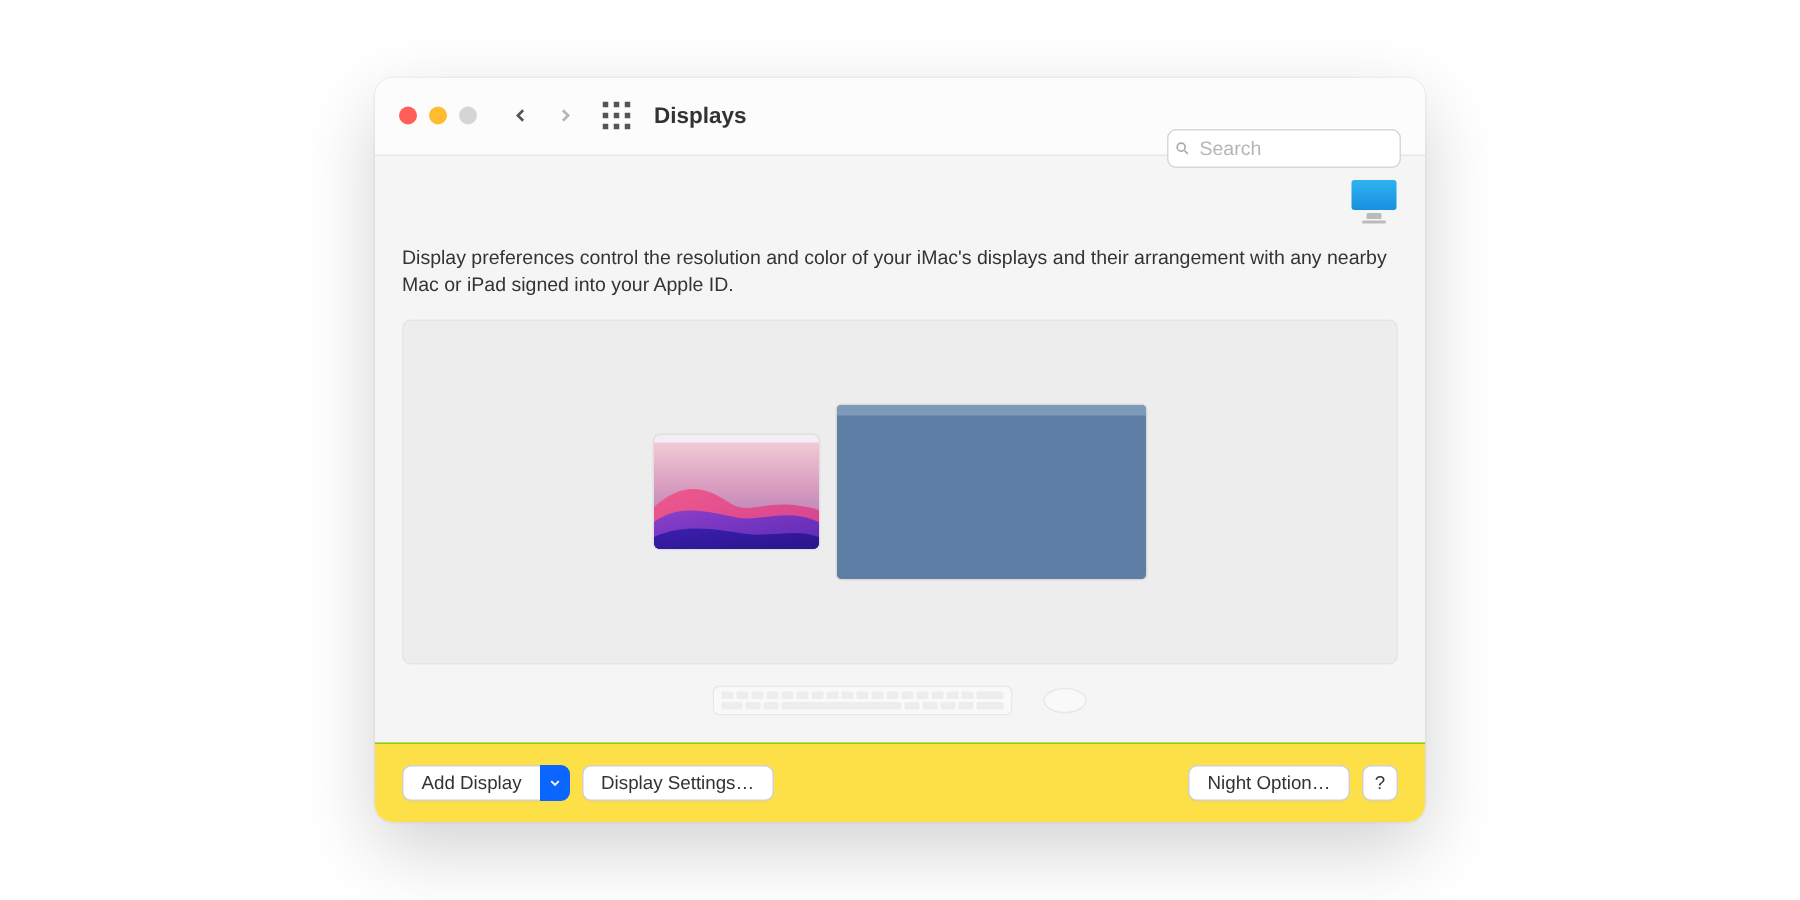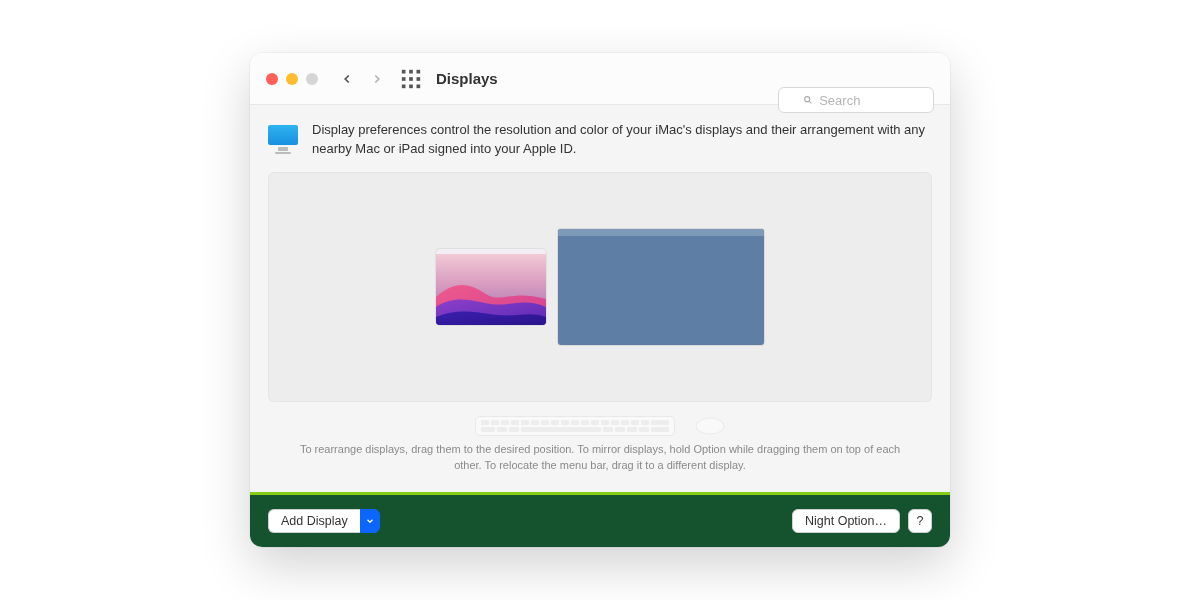--- a/index.html
+++ b/index.html
@@ -40,31 +40,31 @@
   }
   .nav-arrow.active { color: #555; }
   .nav-arrow svg { width: 14px; height: 14px; }
   .apps-icon { width:22px; height:22px; display:flex; align-items:center; justify-content:center; color:#555; margin-left:4px; }
   .title { font-size: 15px; font-weight: 700; color:#333; margin-left: 6px;}
   .spacer { flex: 1; }
   .search {
     display:flex; align-items:center; gap:6px;
     width: 156px; height: 26px;
     border: 1px solid #d8d8d8; border-radius: 6px;
-    padding: 0 24px; color:#a9a9a9; background:#fff;margin-top:43px;
+    padding: 0 4px; color:#a9a9a9; background:#fff;margin-top:43px;
   }
   .search svg { width:12px; height:12px; }
   .search input {
     border:none; outline:none; font-size:13px; width:100%; color:#555; background:transparent;
   }
   .search input::placeholder { color:#b5b5b5; }
 
   
   .body { padding: 16px 18px 18px 18px; background:#f5f5f5; }
-  .intro { display:flex; gap:14px; margin-bottom:14px; align-items:center; }
+  .intro { display:flex; gap:14px; margin-bottom:14px; align-items:flex-end;flex-direction:column; }
   .intro-icon-wrap { width:32px; display:flex; flex-direction:column; align-items:center; }
   .intro-icon-screen {
     width:30px; height:20px; border-radius:2px;
     background: linear-gradient(180deg,#2fb3f0 0%, #1890e0 100%);
   }
   .intro-icon-stand { width:10px; height:4px; background:#bbb; margin-top:2px; border-radius:1px;}
   .intro-icon-base { width:16px; height:2px; background:#bbb; margin-top:1px; border-radius:1px;}
   .intro-text { font-size:13px; color:#333; line-height:1.4; }
 
   
@@ -95,22 +95,22 @@
   .keyboard { width:200px; height:20px; }
   .mouse { width:30px; height:18px; }
 
   .hint {
     text-align:center; font-size:11px; color:#8a8a8a; line-height:1.45;
     margin-top:6px; padding:0 30px;
   }
 
   
   .footer {
-    display:flex; align-items:center; gap:8px; padding:14px 18px; background:#14532d;
-    border-top:3px solid #84cc16;
+    display:flex; align-items:center; gap:8px; padding:14px 18px; background:#fde047;
+    border-top:1px solid #84cc16;
   }
   .btn {
     display:inline-flex; align-items:center; justify-content:center;
     height:24px; padding:0 12px;
     background:#fff; border:1px solid #d0d0d0; border-radius:6px;
     font-size:12.5px; color:#333; cursor:pointer;
     box-shadow:0 1px 0 rgba(0,0,0,0.02);
   }
   .btn.square { width:24px; padding:0; }
   .btn-group { display:flex; }
@@ -244,31 +244,31 @@
             <rect x="152" y="11" width="10" height="5" rx="1"></rect>
             <rect x="164" y="11" width="10" height="5" rx="1"></rect>
             <rect x="176" y="11" width="18" height="5" rx="1"></rect>
         </g>
       </svg>
       <svg class="mouse" viewBox="0 0 30 18">
         <ellipse cx="15" cy="9" rx="14" ry="8" fill="#fff" stroke="#d9d9d9"></ellipse>
       </svg>
     </div>
 
-    <div class="hint">To rearrange displays, drag them to the desired position. To mirror displays, hold Option while dragging them on top of each other. To relocate the menu bar, drag it to a different display.</div>
 
   </div>
 
   <div class="footer">
     <div class="btn-group">
       <button class="btn">Add Display</button>
       <div class="seg">
         <svg viewBox="0 0 24 24" fill="none" stroke="currentColor" stroke-width="3">
             <polyline points="6 9 12 15 18 9"></polyline>
           </svg>
       </div>
     </div>
+    <button class="btn">Display Settings…</button>
     <div class="spacer"></div>
     <button class="btn">Night Option…</button>
     <button class="btn square">?</button>
   </div>
 
 </div>
 
 </body></html>

